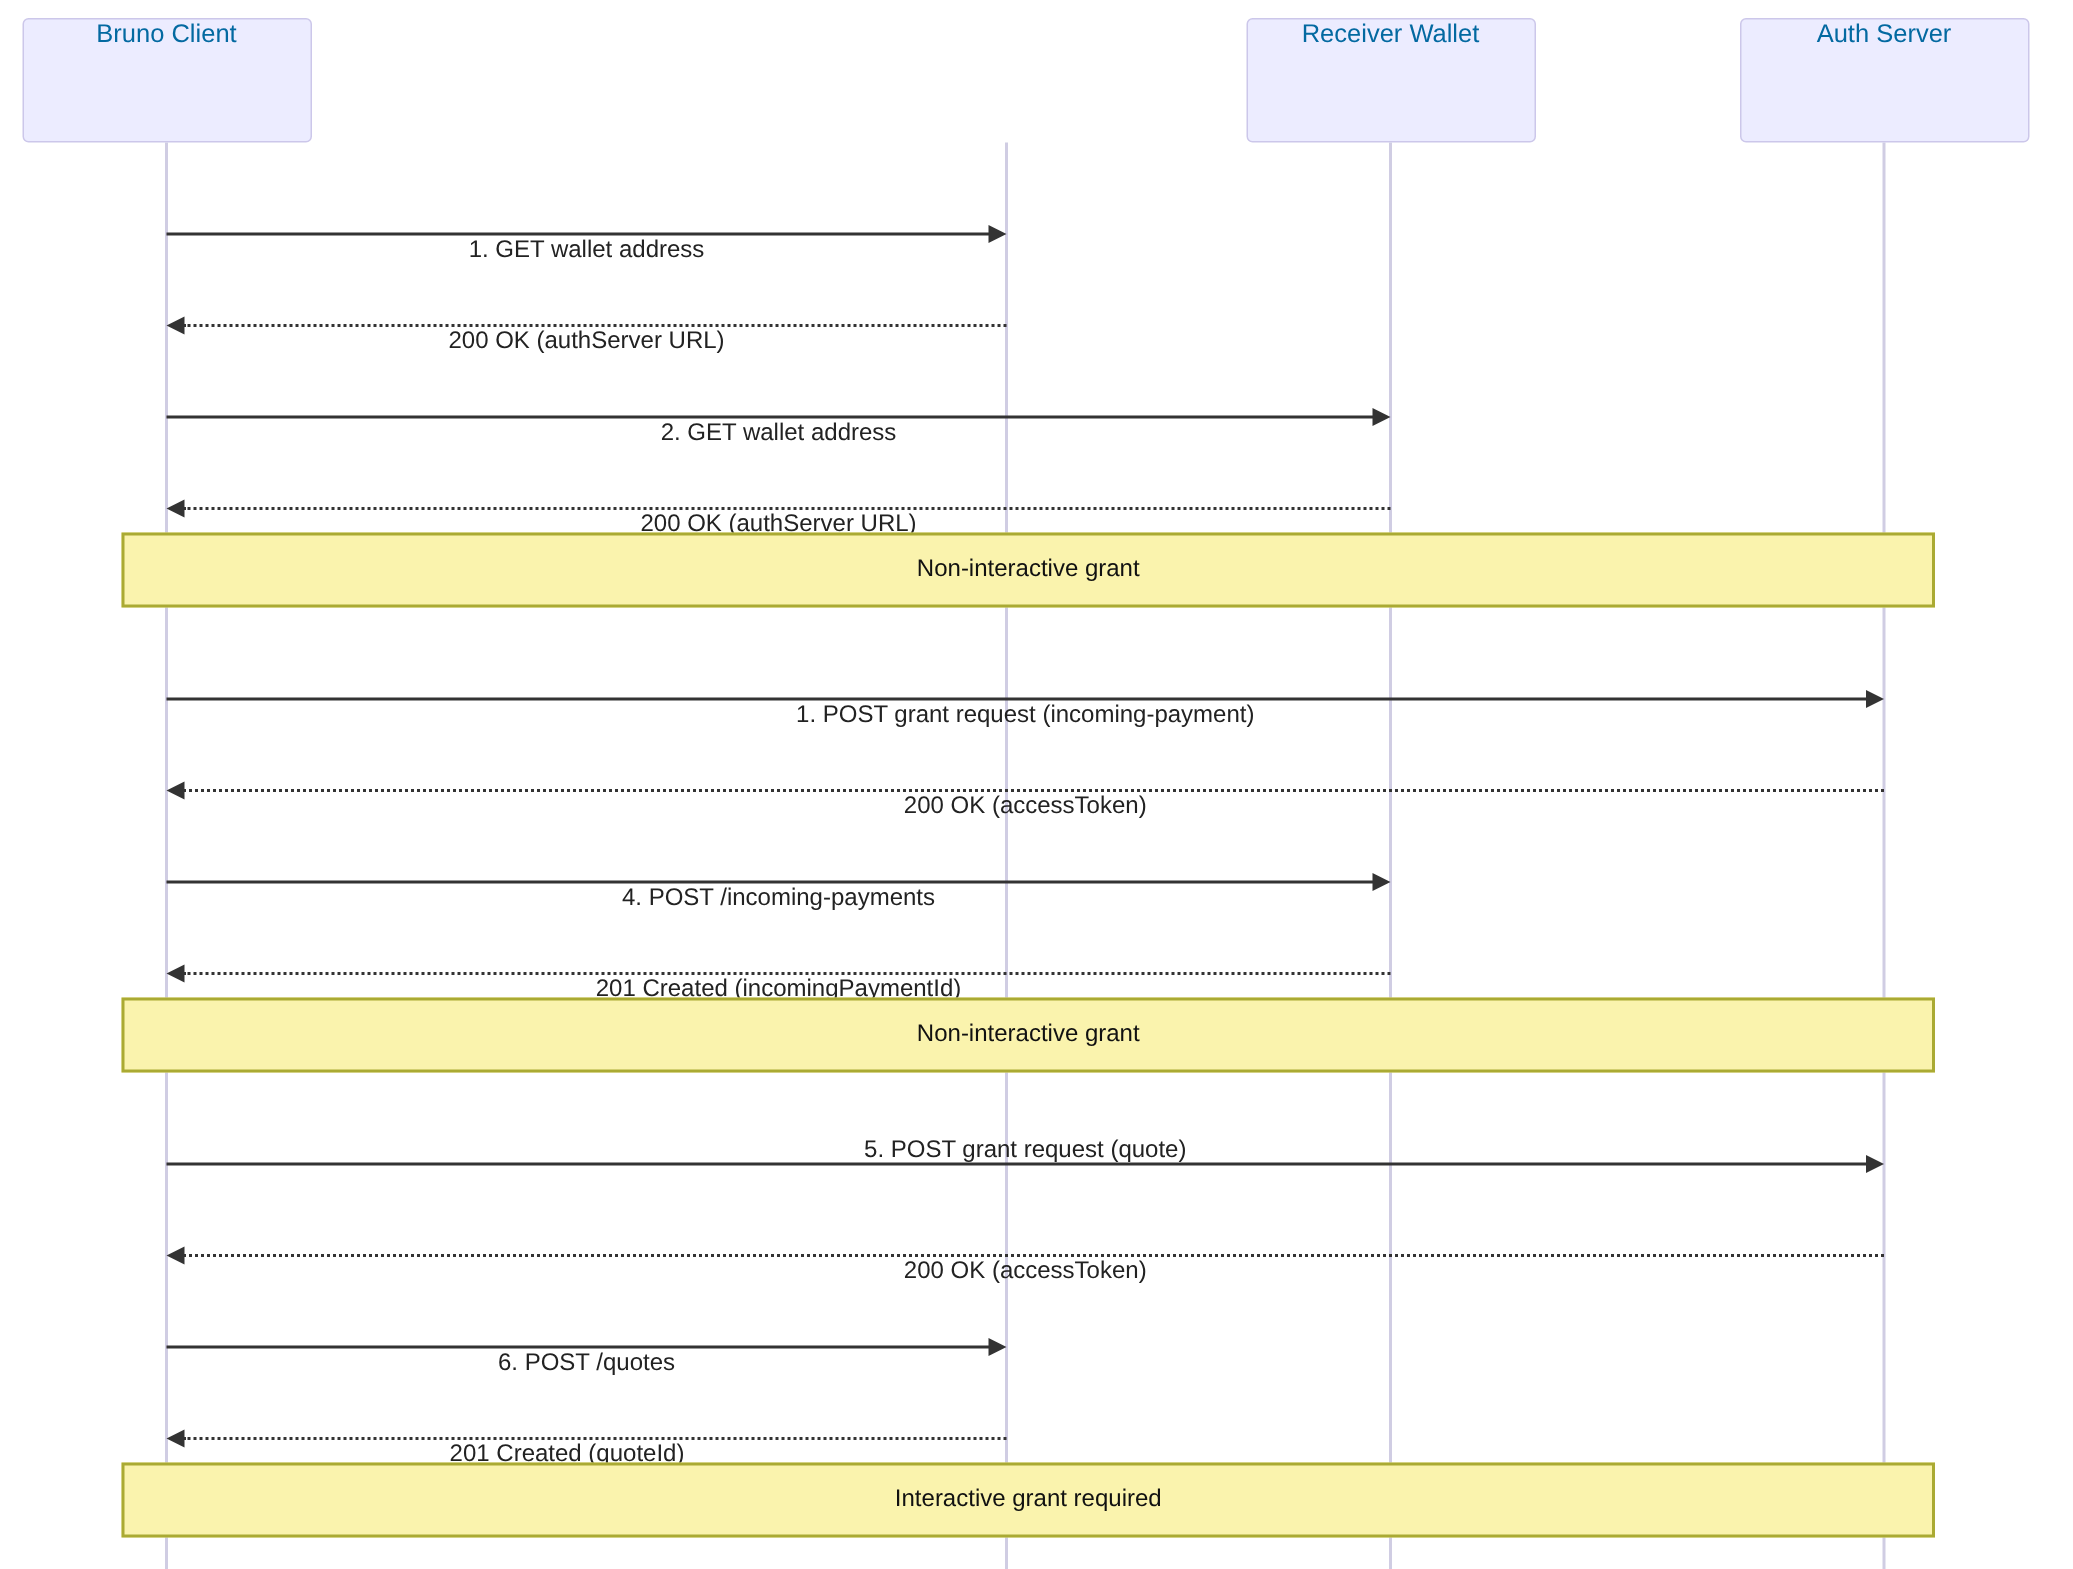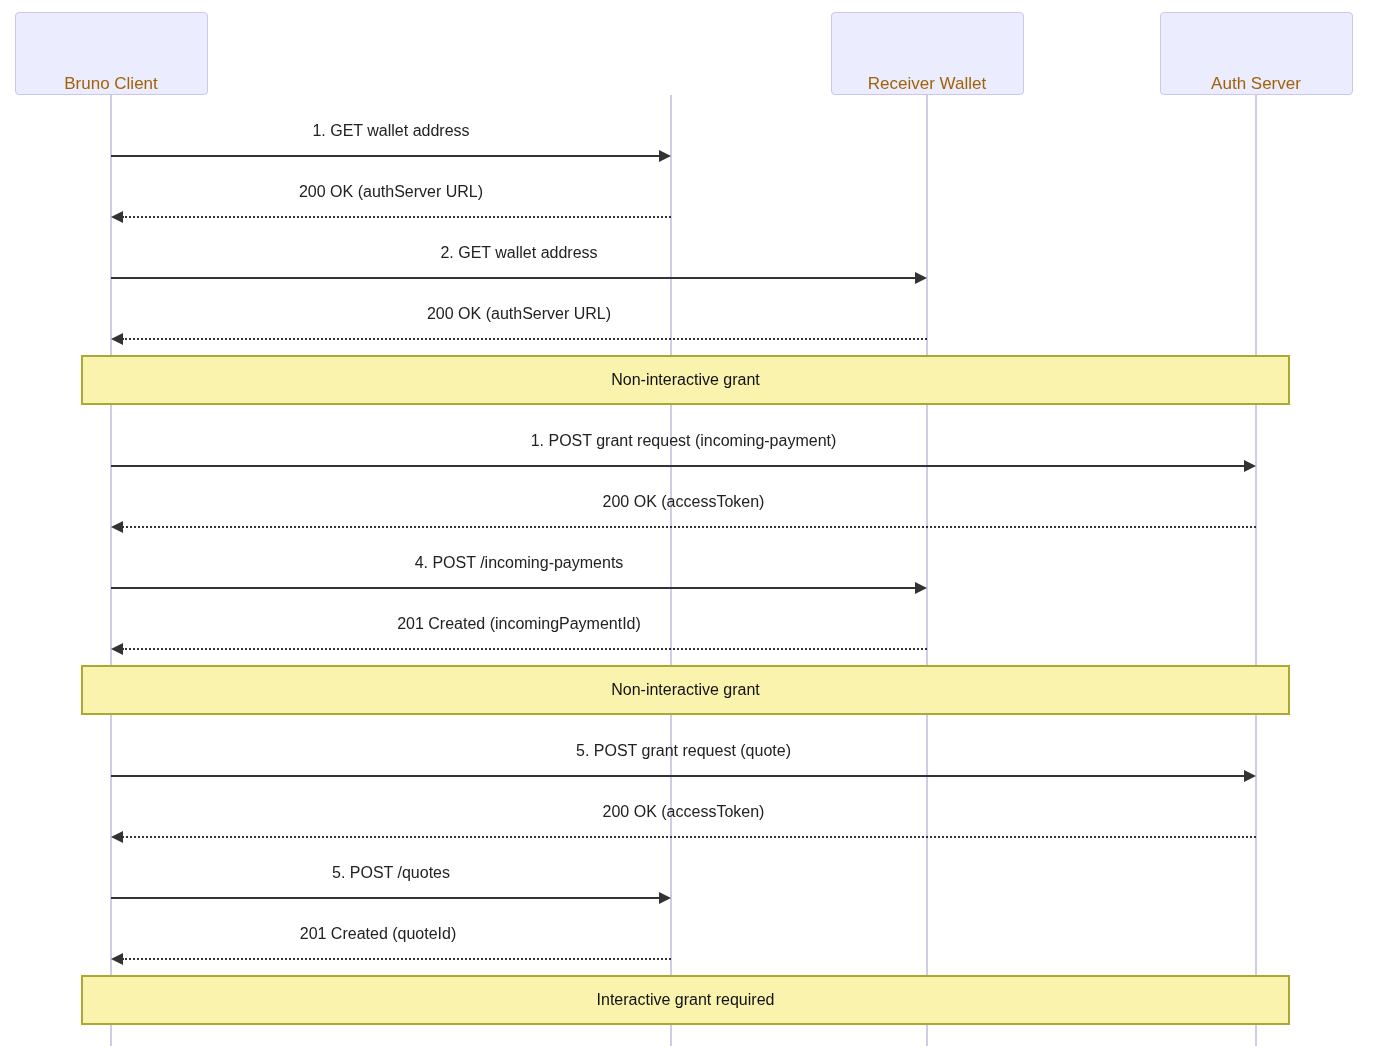--- a/index.html
+++ b/index.html
@@ -15,41 +15,42 @@
     background: #ffffff;
     overflow: hidden;
   }
   .actor-box {
     position: absolute;
     width: 193px;
     height: 83px;
     top: 12px;
     border-radius: 4px;
     display: flex;
-    align-items: flex-end;
+    align-items: flex-start;
     justify-content: center;
     font-size: 17px;
-    color: #a16207;
+    color: #0369a1;
     box-sizing: border-box;
     z-index: 3;
   }
   .lifeline {
     position: absolute;
     top: 95px;
     width: 2px;
     height: 951px;
     z-index: 0;
   }
   .msg-label {
     position: absolute;
     transform: translateX(-50%);
     white-space: nowrap;
     font-size: 16px;
     color: #222222;
     z-index: 2;
+    margin-top: 36px;
   }
   .msg-line {
     position: absolute;
     height: 0;
     z-index: 1;
   }
   .msg-line.solid { border-top: 2px solid #333333; }
   .msg-line.dotted { border-top: 2px dotted #333333; }
   .arrow-head {
     position: absolute;
@@ -115,27 +116,27 @@
     <div class="arrow-head left" style="top: 521px; left: 111px;"></div>
     <div class="msg-label" style="left: 519px; top: 554px;">4. POST /incoming-payments</div>
     <div class="msg-line solid" style="top: 587px; left: 111px; width: 805px;"></div>
     <div class="arrow-head right" style="top: 582px; left: 915px;"></div>
     <div class="msg-label" style="left: 519px; top: 615px;">201 Created (incomingPaymentId)</div>
     <div class="msg-line dotted" style="top: 648px; left: 122px; width: 805px;"></div>
     <div class="arrow-head left" style="top: 643px; left: 111px;"></div>
     <div class="note-band" style="top: 665px; background: rgb(250, 243, 173); border: 2px solid rgb(170, 170, 51);">
       <span>Non-interactive grant</span>
     </div>
-    <div class="msg-label" style="left: 683.5px; top: 742px;">5. POST grant request (quote)</div>
+    <div class="msg-label" style="left: 683.5px; top: 722px;">5. POST grant request (quote)</div>
     <div class="msg-line solid" style="top: 775px; left: 111px; width: 1134px;"></div>
     <div class="arrow-head right" style="top: 770px; left: 1244px;"></div>
     <div class="msg-label" style="left: 683.5px; top: 803px;">200 OK (accessToken)</div>
     <div class="msg-line dotted" style="top: 836px; left: 122px; width: 1134px;"></div>
     <div class="arrow-head left" style="top: 831px; left: 111px;"></div>
-    <div class="msg-label" style="left: 391px; top: 864px;">5. POST /quotes</div>
+    <div class="msg-label" style="left: 391px; top: 864px;">6. POST /quotes</div>
     <div class="msg-line solid" style="top: 897px; left: 111px; width: 549px;"></div>
     <div class="arrow-head right" style="top: 892px; left: 659px;"></div>
     <div class="msg-label" style="left: 378px; top: 925px; text-align: center;">201 Created (quoteId)</div>
     <div class="msg-line dotted" style="top: 958px; left: 122px; width: 549px;"></div>
     <div class="arrow-head left" style="top: 953px; left: 111px;"></div>
     <div class="note-band" style="top: 975px; background: rgb(250, 243, 173); border: 2px solid rgb(170, 170, 51); text-align: center;">
       <span>Interactive grant required</span>
     </div>
   </div>
 

